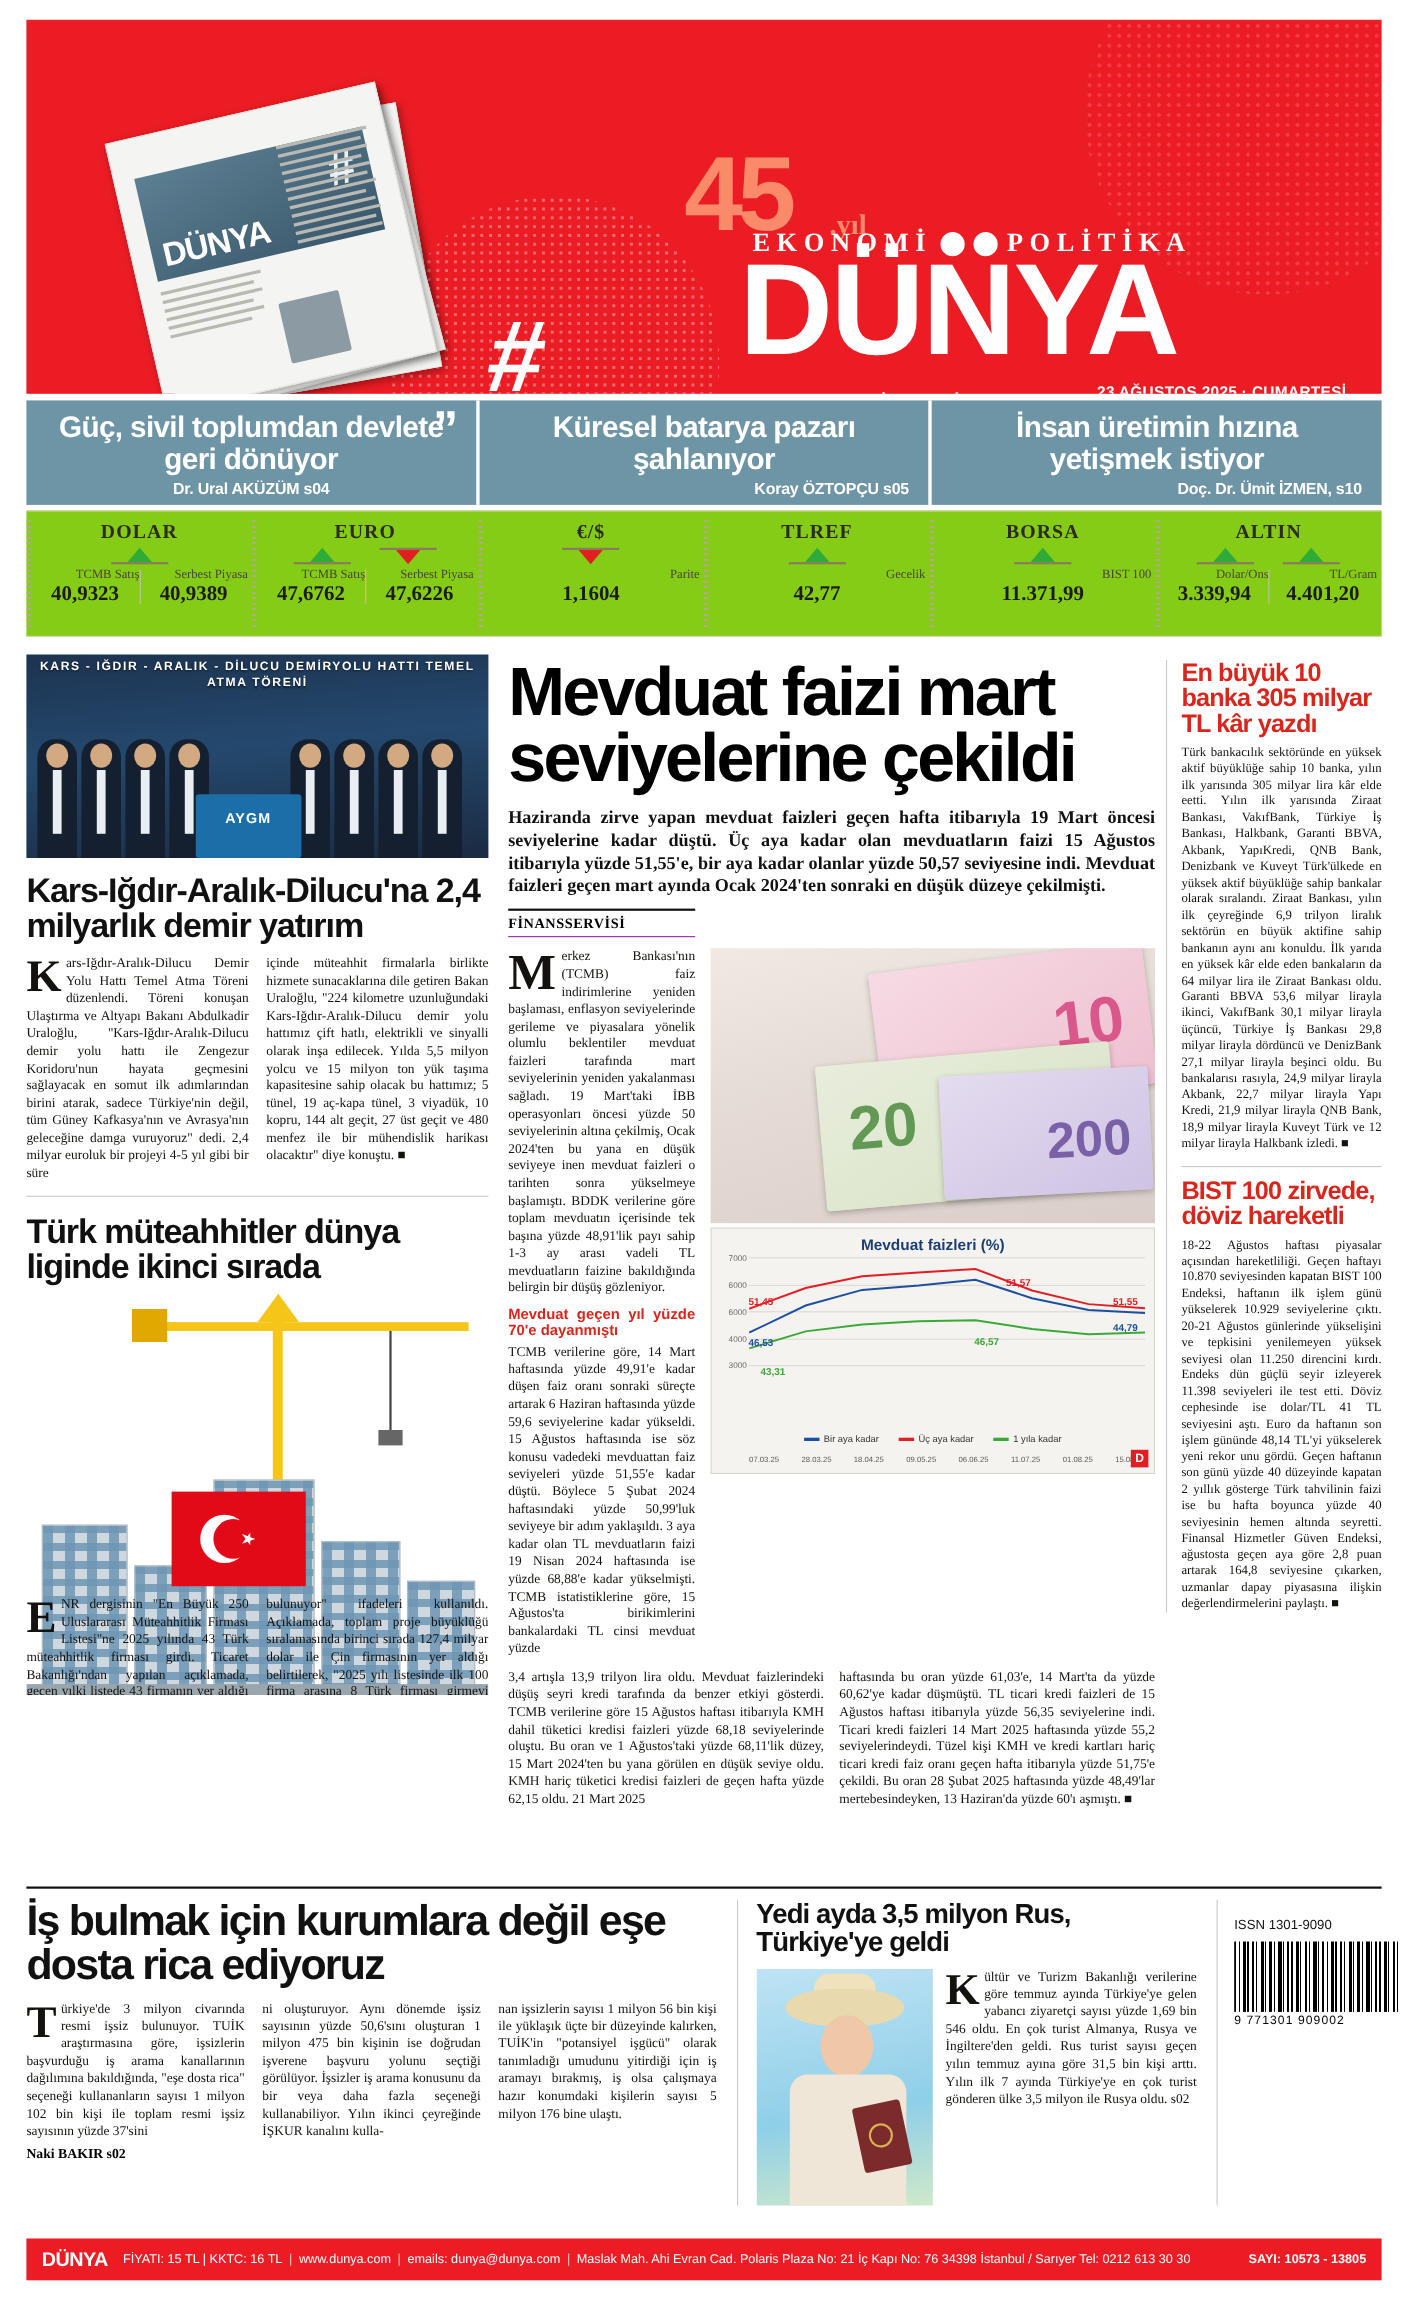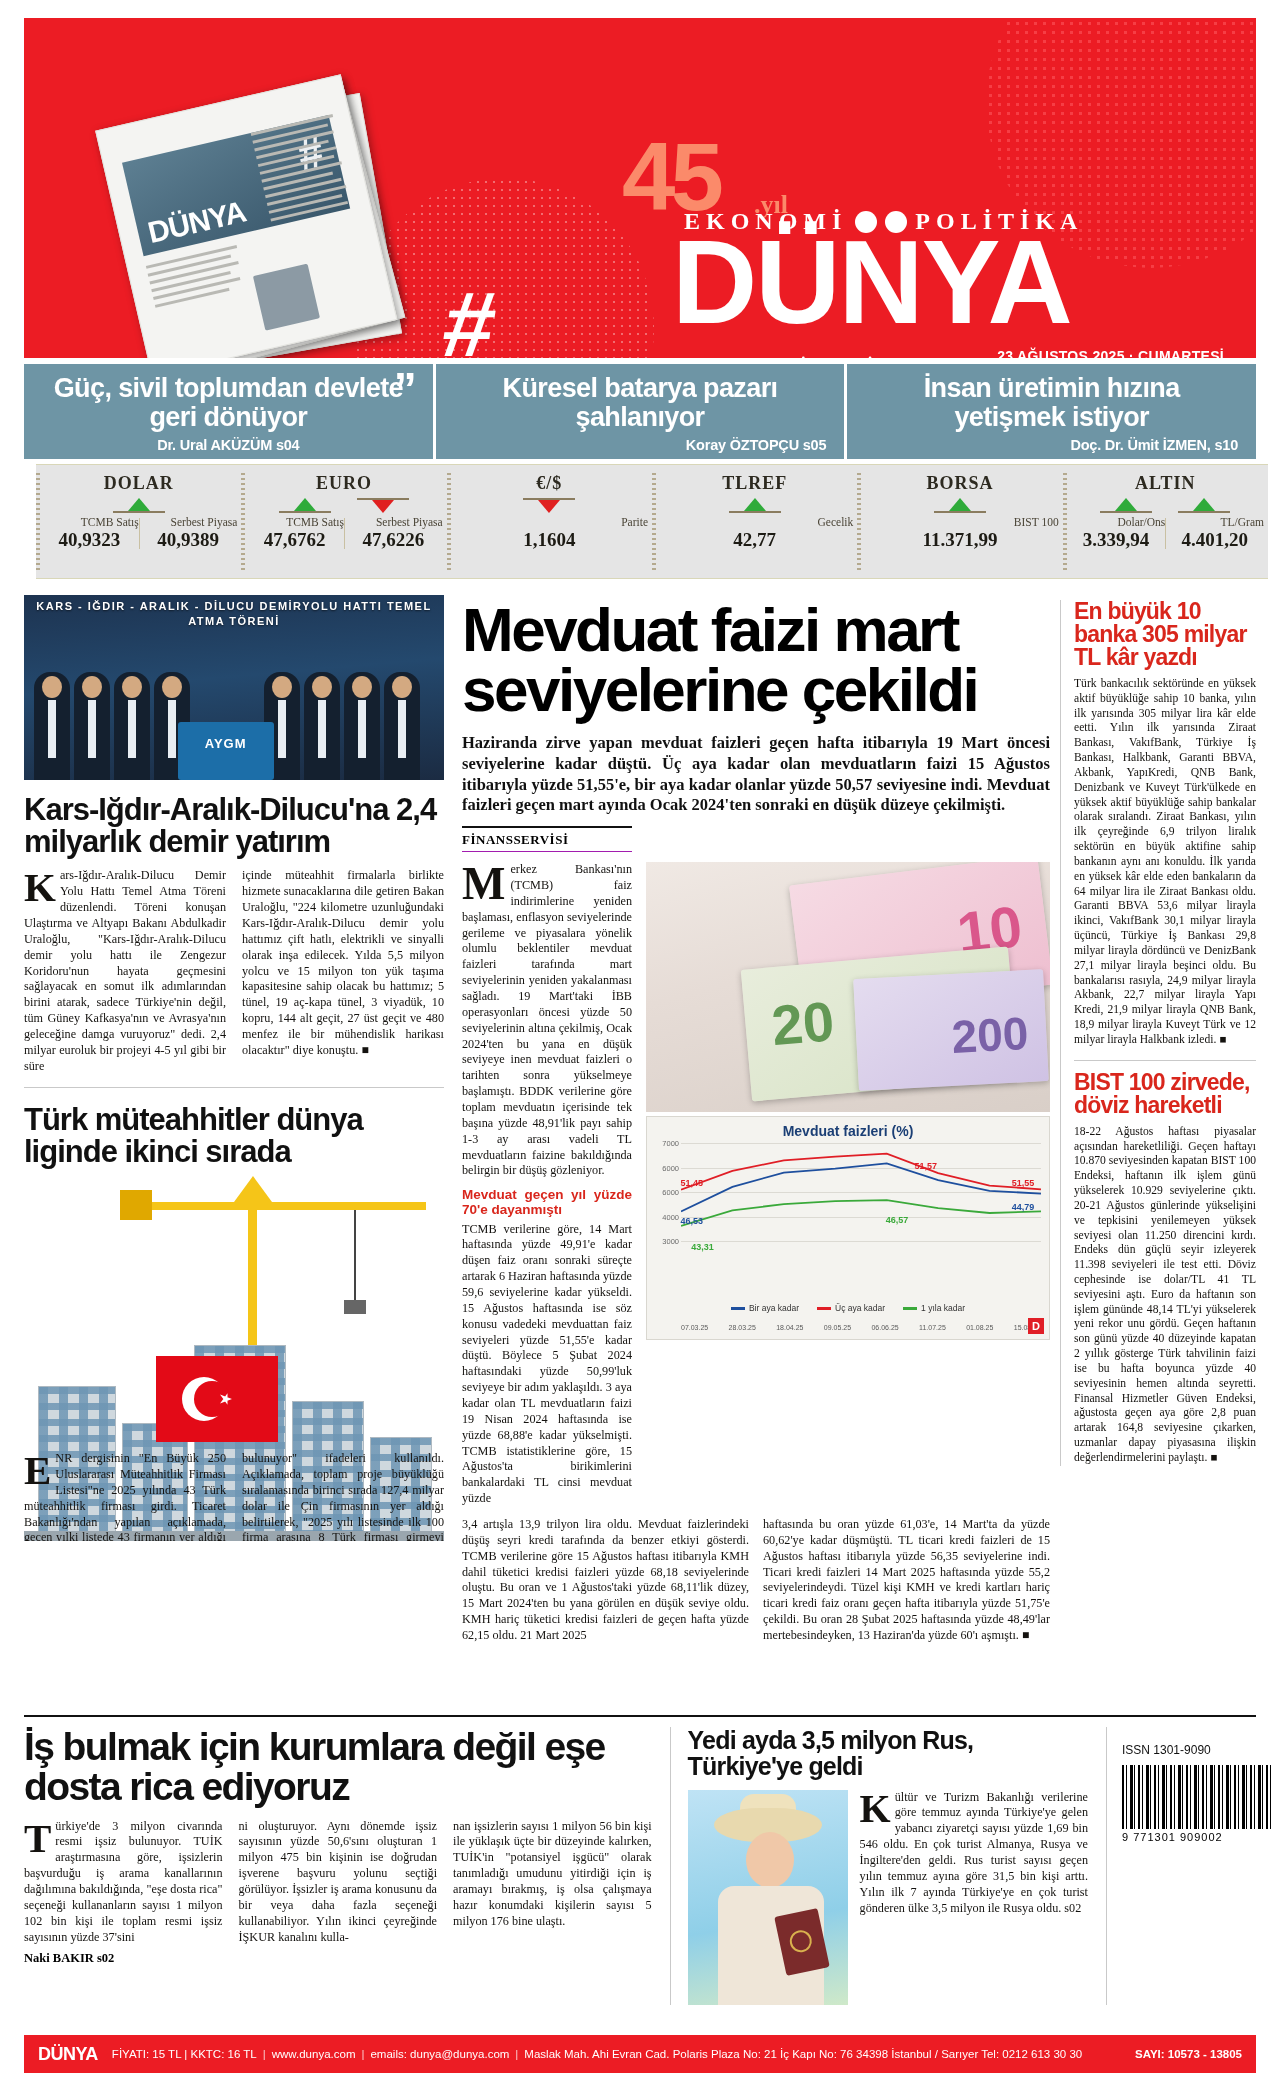--- a/index.html
+++ b/index.html
@@ -144,23 +144,23 @@
   }
   .teaser .quotemark {
     position: absolute; right: 16px; top: 2px;
     font-size: 46px; font-weight: bold; color: #fff; line-height: 1;
     font-family: "Liberation Sans", sans-serif;
   }
   .t-right { text-align: right; }
 
   
   .ticker {
-    position: absolute; left: 36px; top: 464px;
+    position: absolute; left: 24px; top: 464px;
     width: 1232px; height: 115px;
-    background: #e5e5e5;
+    background: #84cc16;
     border-top: 1px solid #d9d7b8;
     border-bottom: 1px solid #d9d7b8;
     display: flex;
   }
   .tcell {
     flex: 1;
     position: relative;
     padding: 8px 4px 6px 4px;
     text-align: center;
     font-family: "Liberation Serif", serif;

